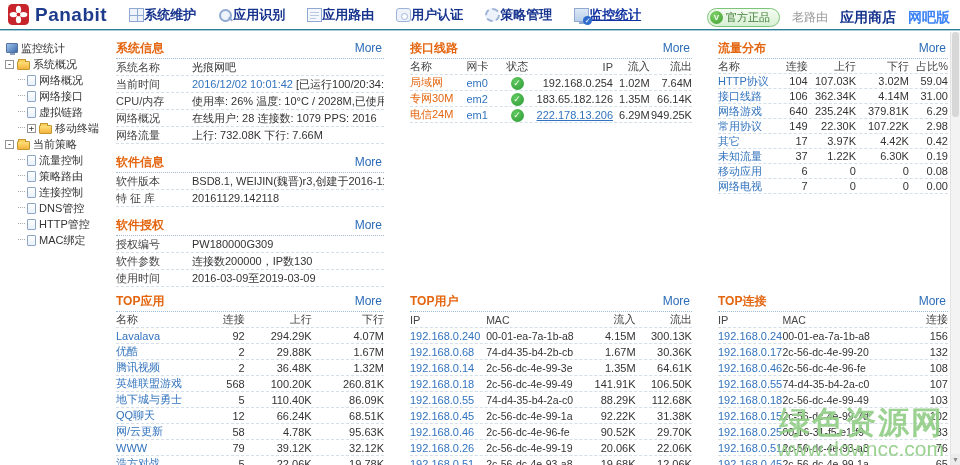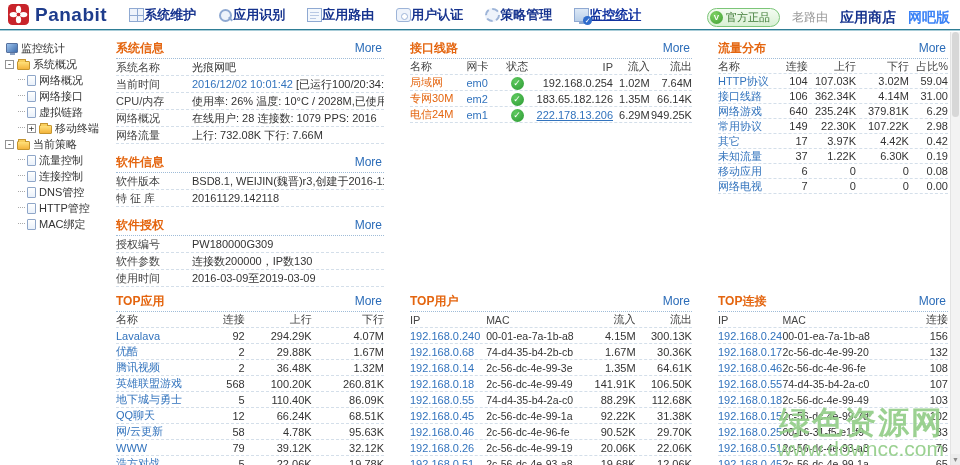--- a/index.html
+++ b/index.html
@@ -198,20 +198,24 @@
       <span class="expander">-</span>
       <span class="ic-folder"></span>
       <span class="tree-label">当前策略</span>
     </div>
     <div class="tree-row lvl2">
       <span class="ic-page"></span>
       <span class="tree-label">流量控制</span>
     </div>
     <div class="tree-row lvl2">
       <span class="ic-page"></span>
+      <span class="tree-label">策略路由</span>
+    </div>
+    <div class="tree-row lvl2">
+      <span class="ic-page"></span>
       <span class="tree-label">连接控制</span>
     </div>
     <div class="tree-row lvl2">
       <span class="ic-page"></span>
       <span class="tree-label">DNS管控</span>
     </div>
     <div class="tree-row lvl2">
       <span class="ic-page"></span>
       <span class="tree-label">HTTP管控</span>
     </div>

